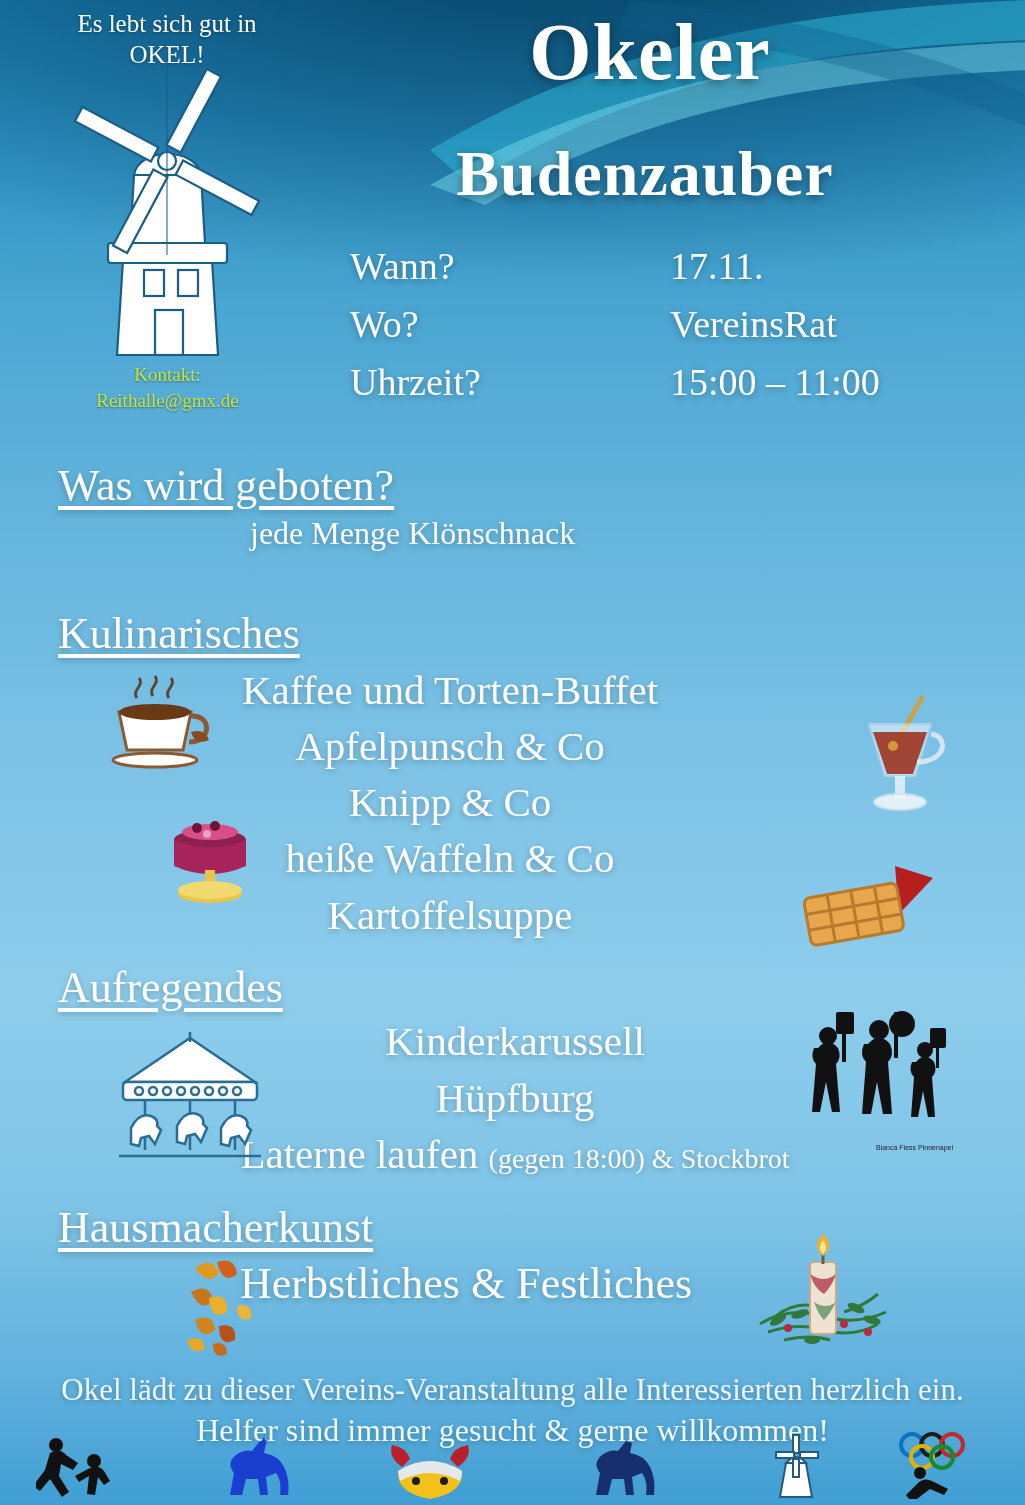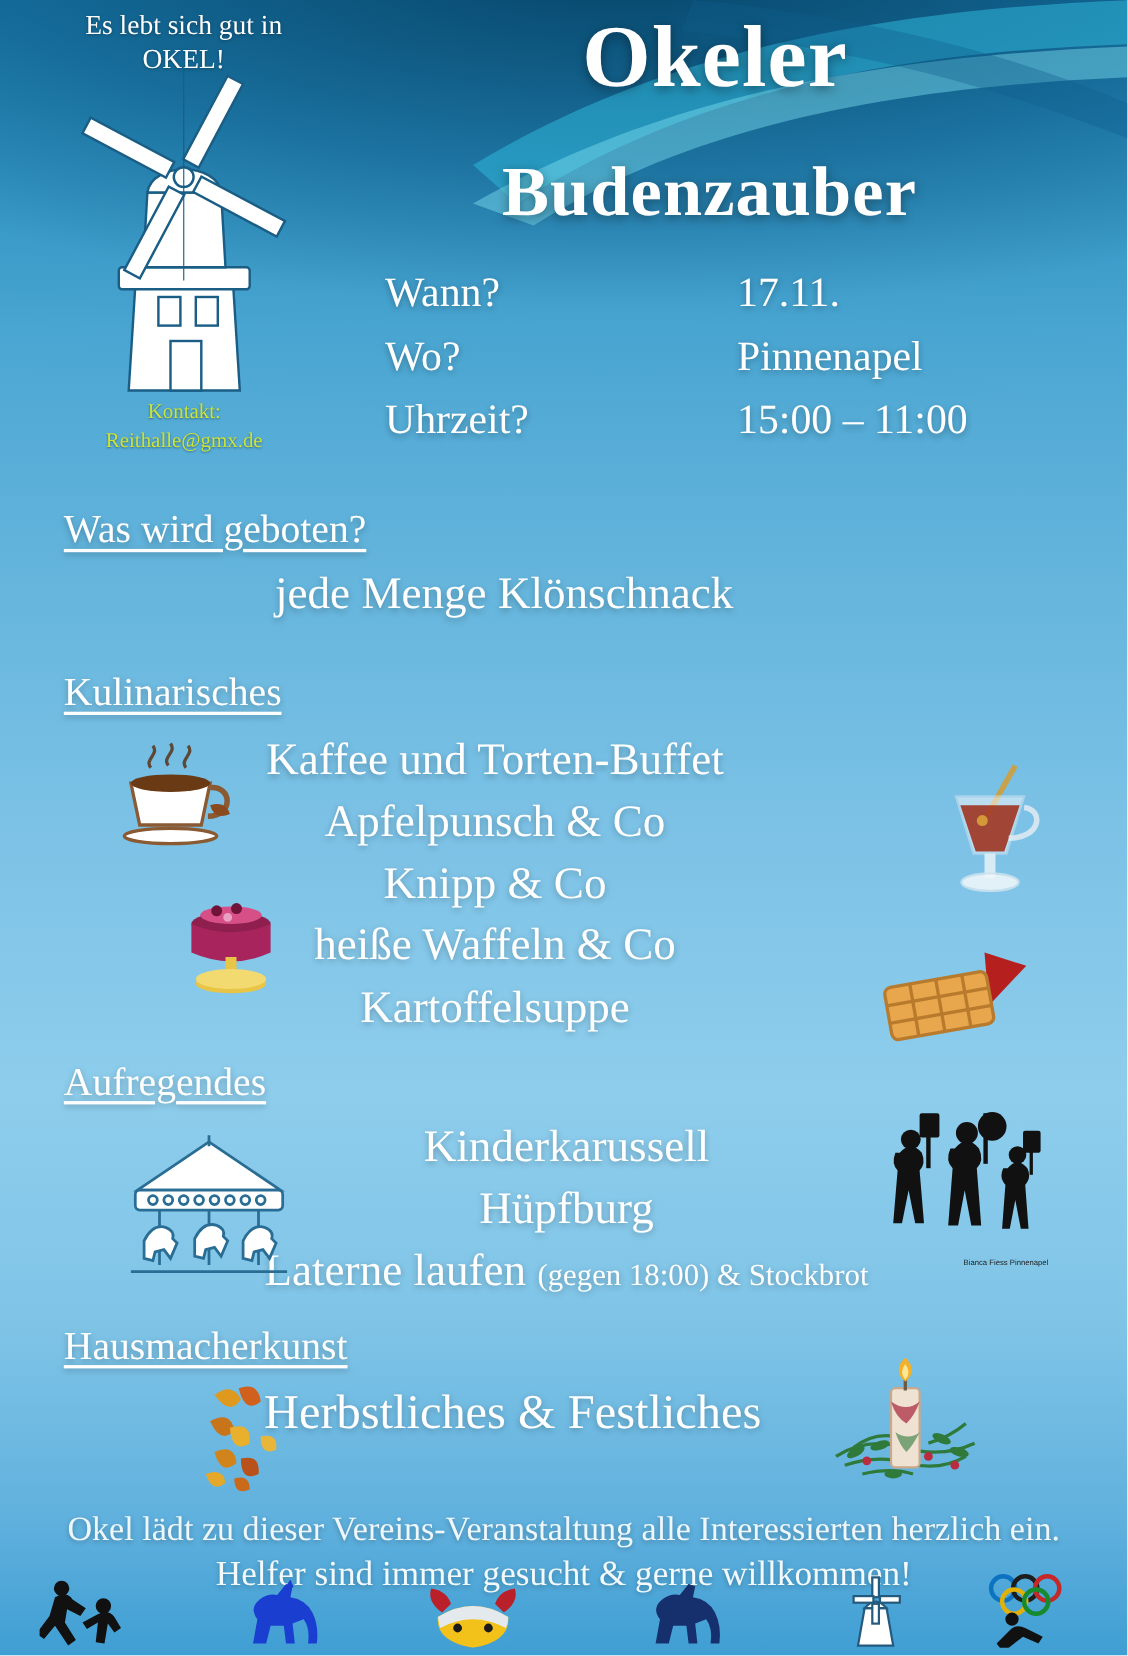--- a/index.html
+++ b/index.html
@@ -112,36 +112,36 @@
   }
   .facts-row {
     display: flex;
   }
   .facts-q { width: 320px; }
   .facts-a { flex: 1; }
 
   
   .section-head {
     position: absolute;
-    font-size: 36px;
+    font-size: 44px;
     text-decoration: underline;
     text-underline-offset: 6px;
     text-shadow: 0 2px 6px rgba(0,0,0,0.25);
     white-space: nowrap;
     font-family: Liberation Serif, serif;
   }
   .sub-line {
     position: absolute;
     font-size: 40px;
     text-shadow: 0 2px 6px rgba(0,0,0,0.25);
     white-space: nowrap;
   }
 
   #head-geboten { top: 460px; left: 58px; }
-  #line-kloen { top: 515px; left: 250px; font-size: 41px; }
+  #line-kloen { top: 515px; left: 250px; font-size: 32px; }
 
   #head-kulinarisches { top: 608px; left: 58px; }
   .kul-list {
     position: absolute;
     top: 662px;
     left: 80px;
     width: 740px;
     text-align: center;
     font-size: 41px;
     line-height: 1.37;
@@ -262,21 +262,21 @@
   <div class="title1">Okeler</div>
   <div class="title2">Budenzauber</div>
 
   <div class="facts">
     <div class="facts-row">
       <div class="facts-q">Wann?</div>
       <div class="facts-a">17.11.</div>
     </div>
     <div class="facts-row">
       <div class="facts-q">Wo?</div>
-      <div class="facts-a">Pinnenapel</div>
+      <div class="facts-a">VereinsRat</div>
     </div>
     <div class="facts-row">
       <div class="facts-q">Uhrzeit?</div>
       <div class="facts-a">15:00 – 11:00</div>
     </div>
   </div>
 
   <div class="section-head" id="head-geboten">Was wird geboten?</div>
   <div class="sub-line" id="line-kloen">jede Menge Klönschnack</div>
 

